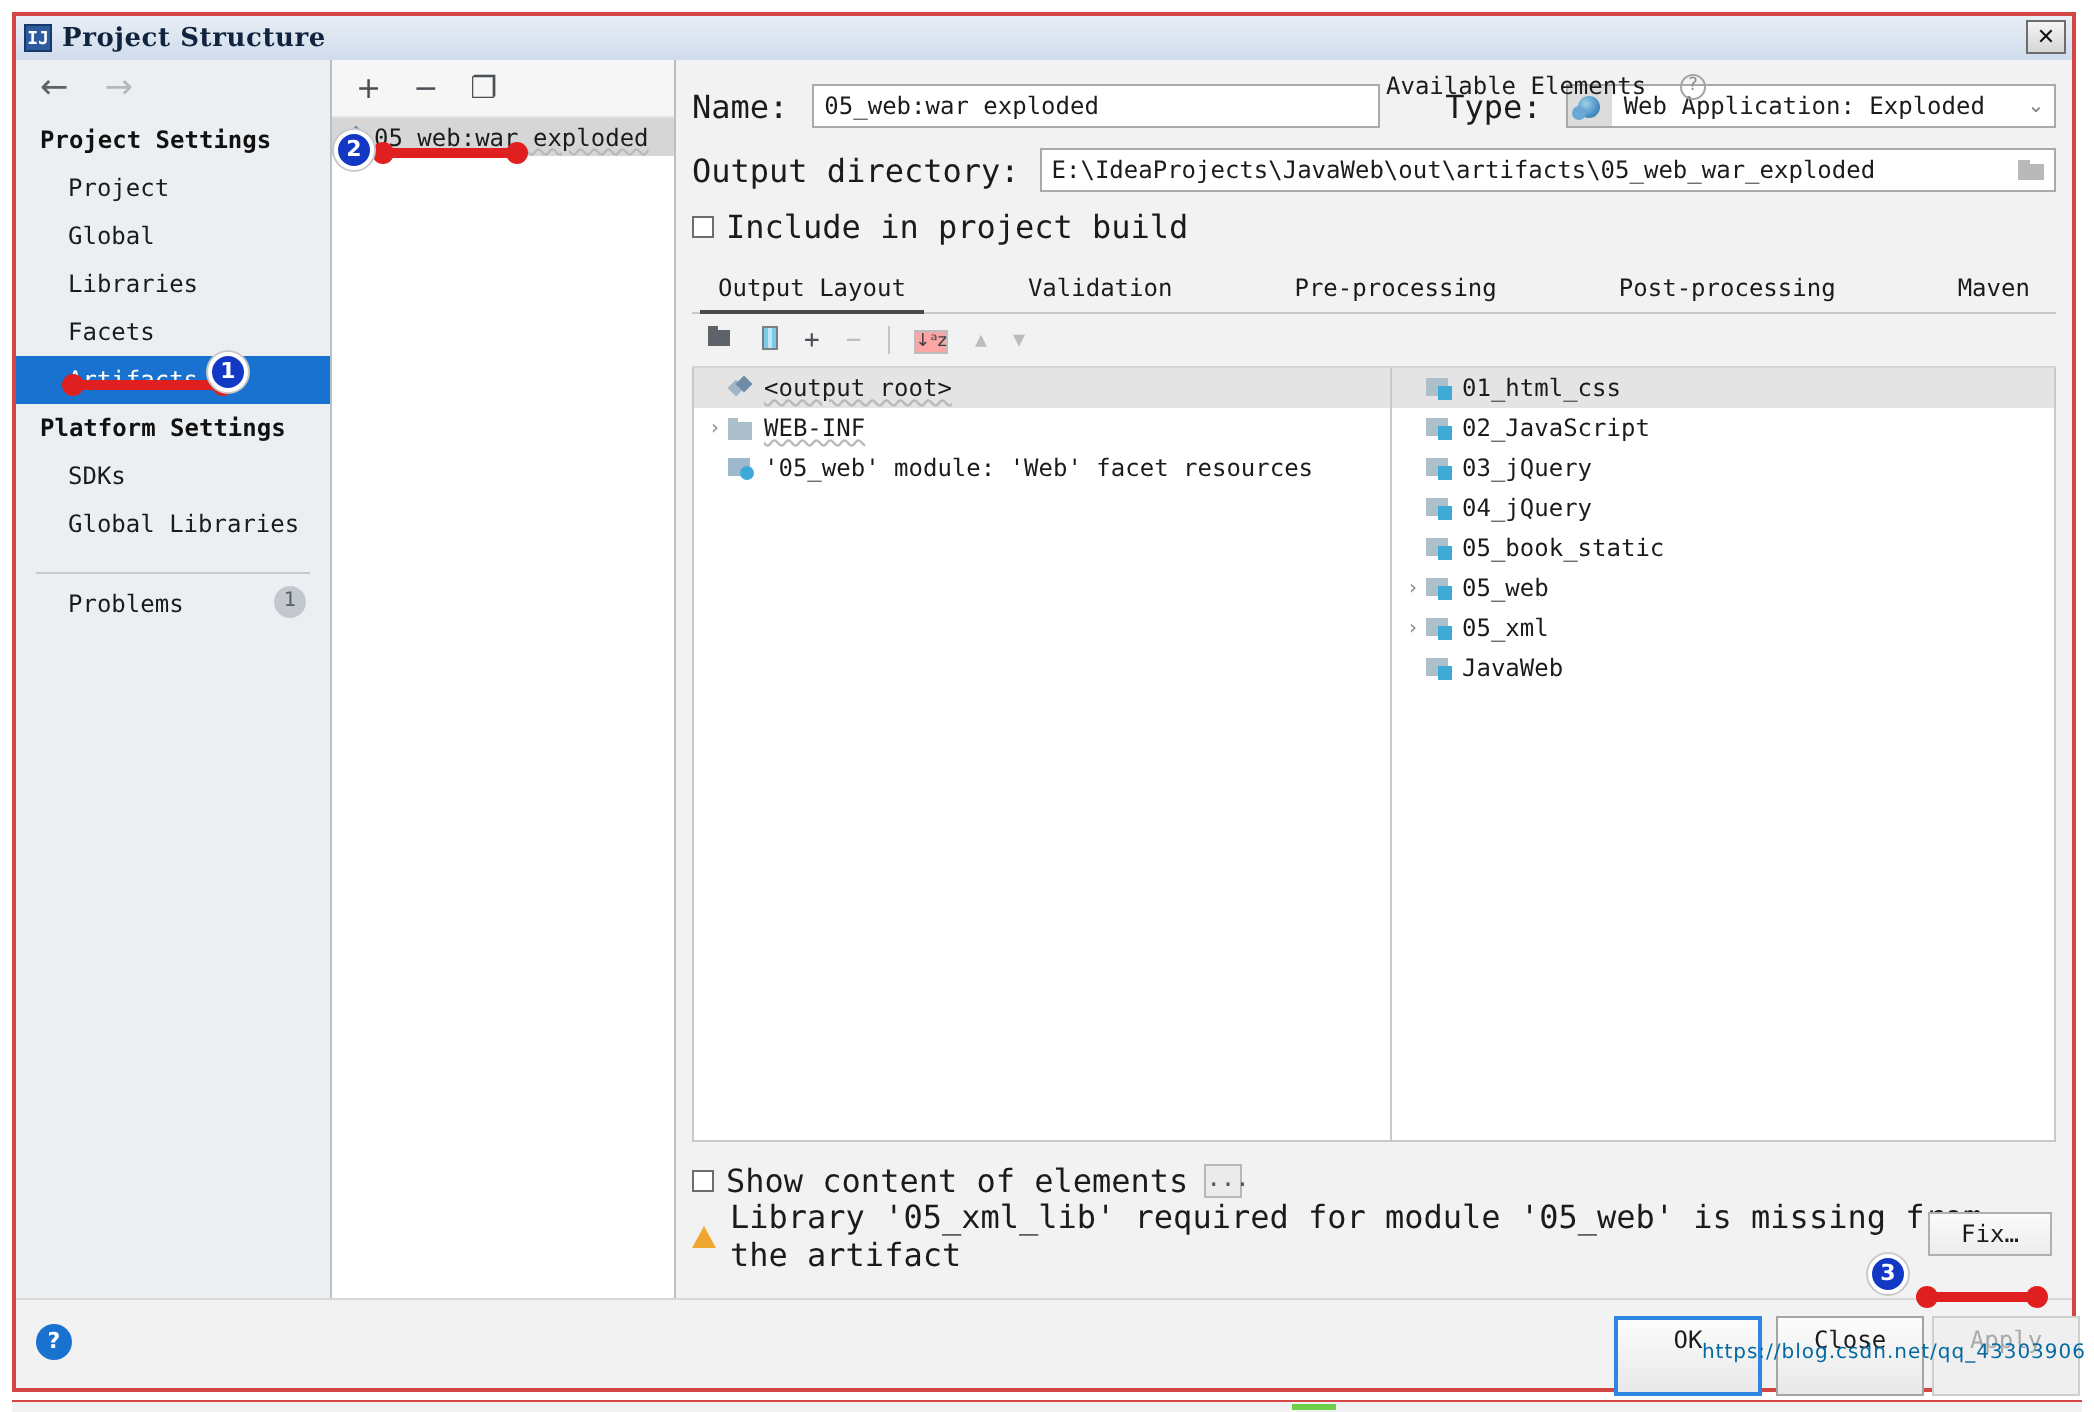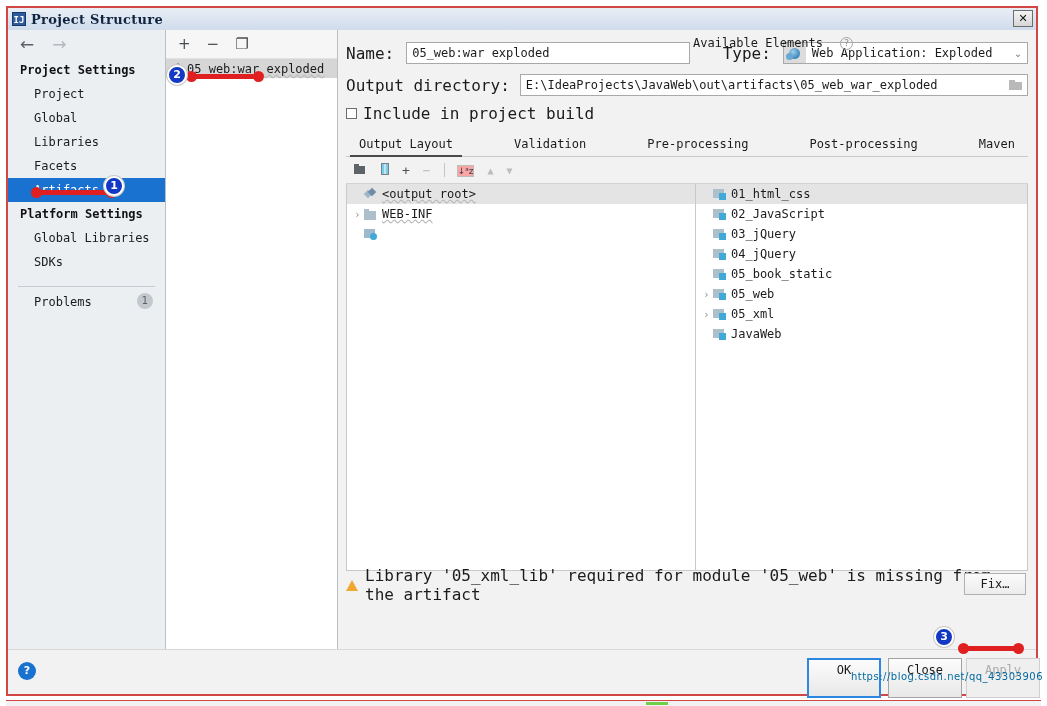--- a/index.html
+++ b/index.html
@@ -261,22 +261,22 @@
       </div>
 
       <div class="grp">Project Settings</div>
       <div class="nav-item">Project</div>
       <div class="nav-item">Global</div>
       <div class="nav-item">Libraries</div>
       <div class="nav-item">Facets</div>
       <div class="nav-item sel">Artifacts</div>
 
       <div class="grp">Platform Settings</div>
+      <div class="nav-item">SDKs</div>
       <div class="nav-item">Global Libraries</div>
-      <div class="nav-item">SDKs</div>
 
       <div class="divider"></div>
       <div class="problems">
         <span>Problems</span>
         <span class="pbadge">1</span>
       </div>
     </div>
 
     <div class="artifacts">
       <div class="art-toolbar">
@@ -351,20 +351,21 @@
             <span class="wavy">&lt;output root&gt;</span>
           </div>
           <div class="litem">
             <span class="exp">›</span>
             <span class="fold-ico"></span>
             <span class="wavy">WEB-INF</span>
           </div>
           <div class="litem">
             <span class="exp"></span>
             <span class="mod-ico"></span>
+            <span>'05_web' module: 'Web' facet resources</span>
           </div>
         </div>
         <div class="rcol">
           <div class="litem sel">
             <span class="exp"></span>
             <span class="mod-badge"></span>
             <span>01_html_css</span>
           </div>
           <div class="litem">
             <span class="exp"></span>
@@ -397,20 +398,25 @@
             <span>05_xml</span>
           </div>
           <div class="litem">
             <span class="exp"></span>
             <span class="mod-badge"></span>
             <span>JavaWeb</span>
           </div>
         </div>
       </div>
 
+      <div class="showrow">
+        <span class="cbx"></span>
+        <span class="lbl">Show content of elements</span>
+        <span class="dots">...</span>
+      </div>
 
       <div class="warnrow">
         <span class="warn-ico"></span>
         <span class="lbl">Library '05_xml_lib' required for module '05_web' is missing from the artifact</span>
         <span class="fixbtn">Fix…</span>
       </div>
 
     </div>
 
     <div class="footer">

